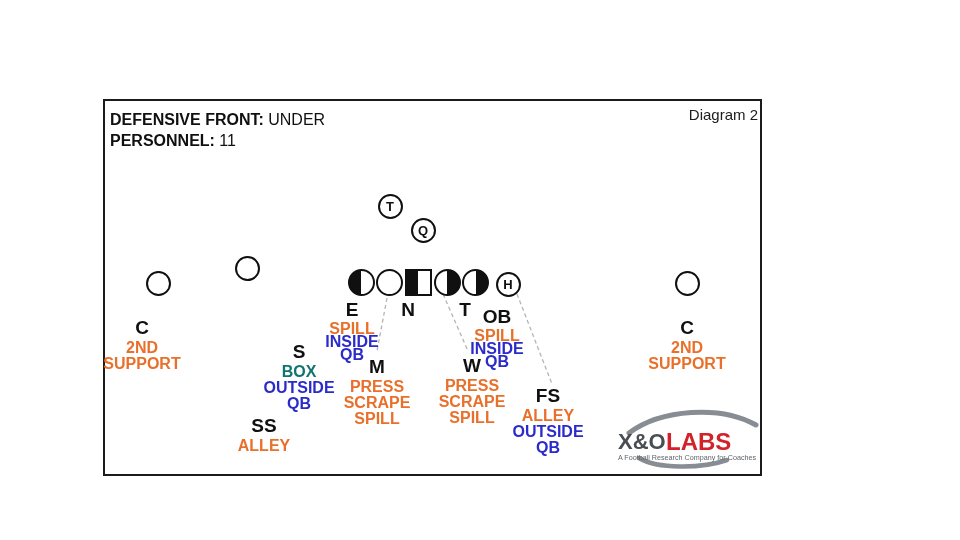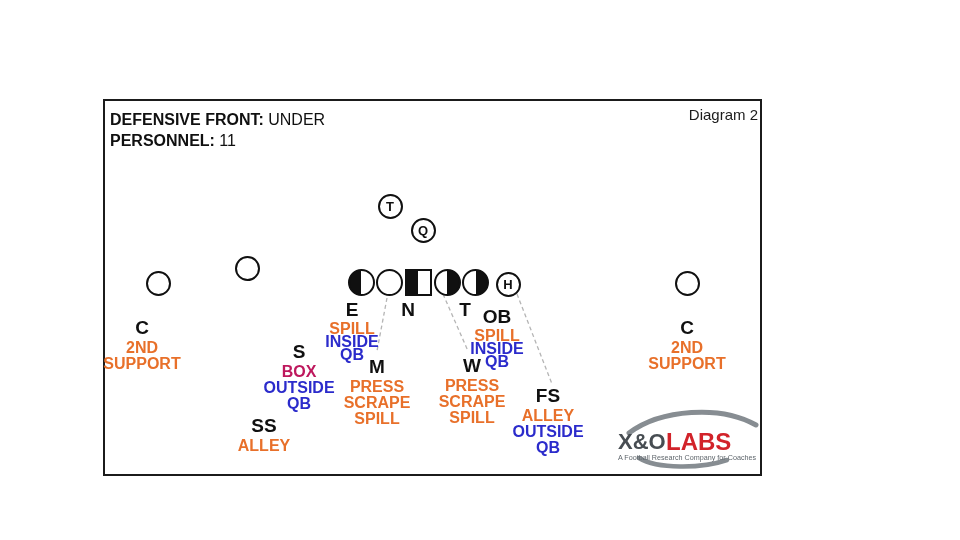--- a/index.html
+++ b/index.html
@@ -73,21 +73,21 @@
       </div>
       <div class="defender" style="left: 264px; top: 417px;">
         <span class="dlabel">SS</span>
         <div class="assigns">
           <div class="assign" style="line-height: 16px; color: rgb(232, 112, 42);">ALLEY</div>
         </div>
       </div>
       <div class="defender" style="left: 299px; top: 343px;">
         <span class="dlabel">S</span>
         <div class="assigns">
-          <div class="assign" style="line-height: 16px; color: #be185d;">BOX</div>
+          <div class="assign" style="line-height: 16px; color: #0f766e;">BOX</div>
           <div class="assign" style="line-height: 16px; color: rgb(43, 43, 203);">OUTSIDE</div>
           <div class="assign" style="line-height: 16px; color: rgb(43, 43, 203);">QB</div>
         </div>
       </div>
       <div class="defender" style="left: 352px; top: 301px;">
         <span class="dlabel">E</span>
         <div class="assigns">
           <div class="assign" style="line-height: 13px; color: rgb(232, 112, 42);">SPILL</div>
           <div class="assign" style="line-height: 13px; color: rgb(43, 43, 203);">INSIDE</div>
           <div class="assign" style="line-height: 13px; color: rgb(43, 43, 203);">QB</div>

